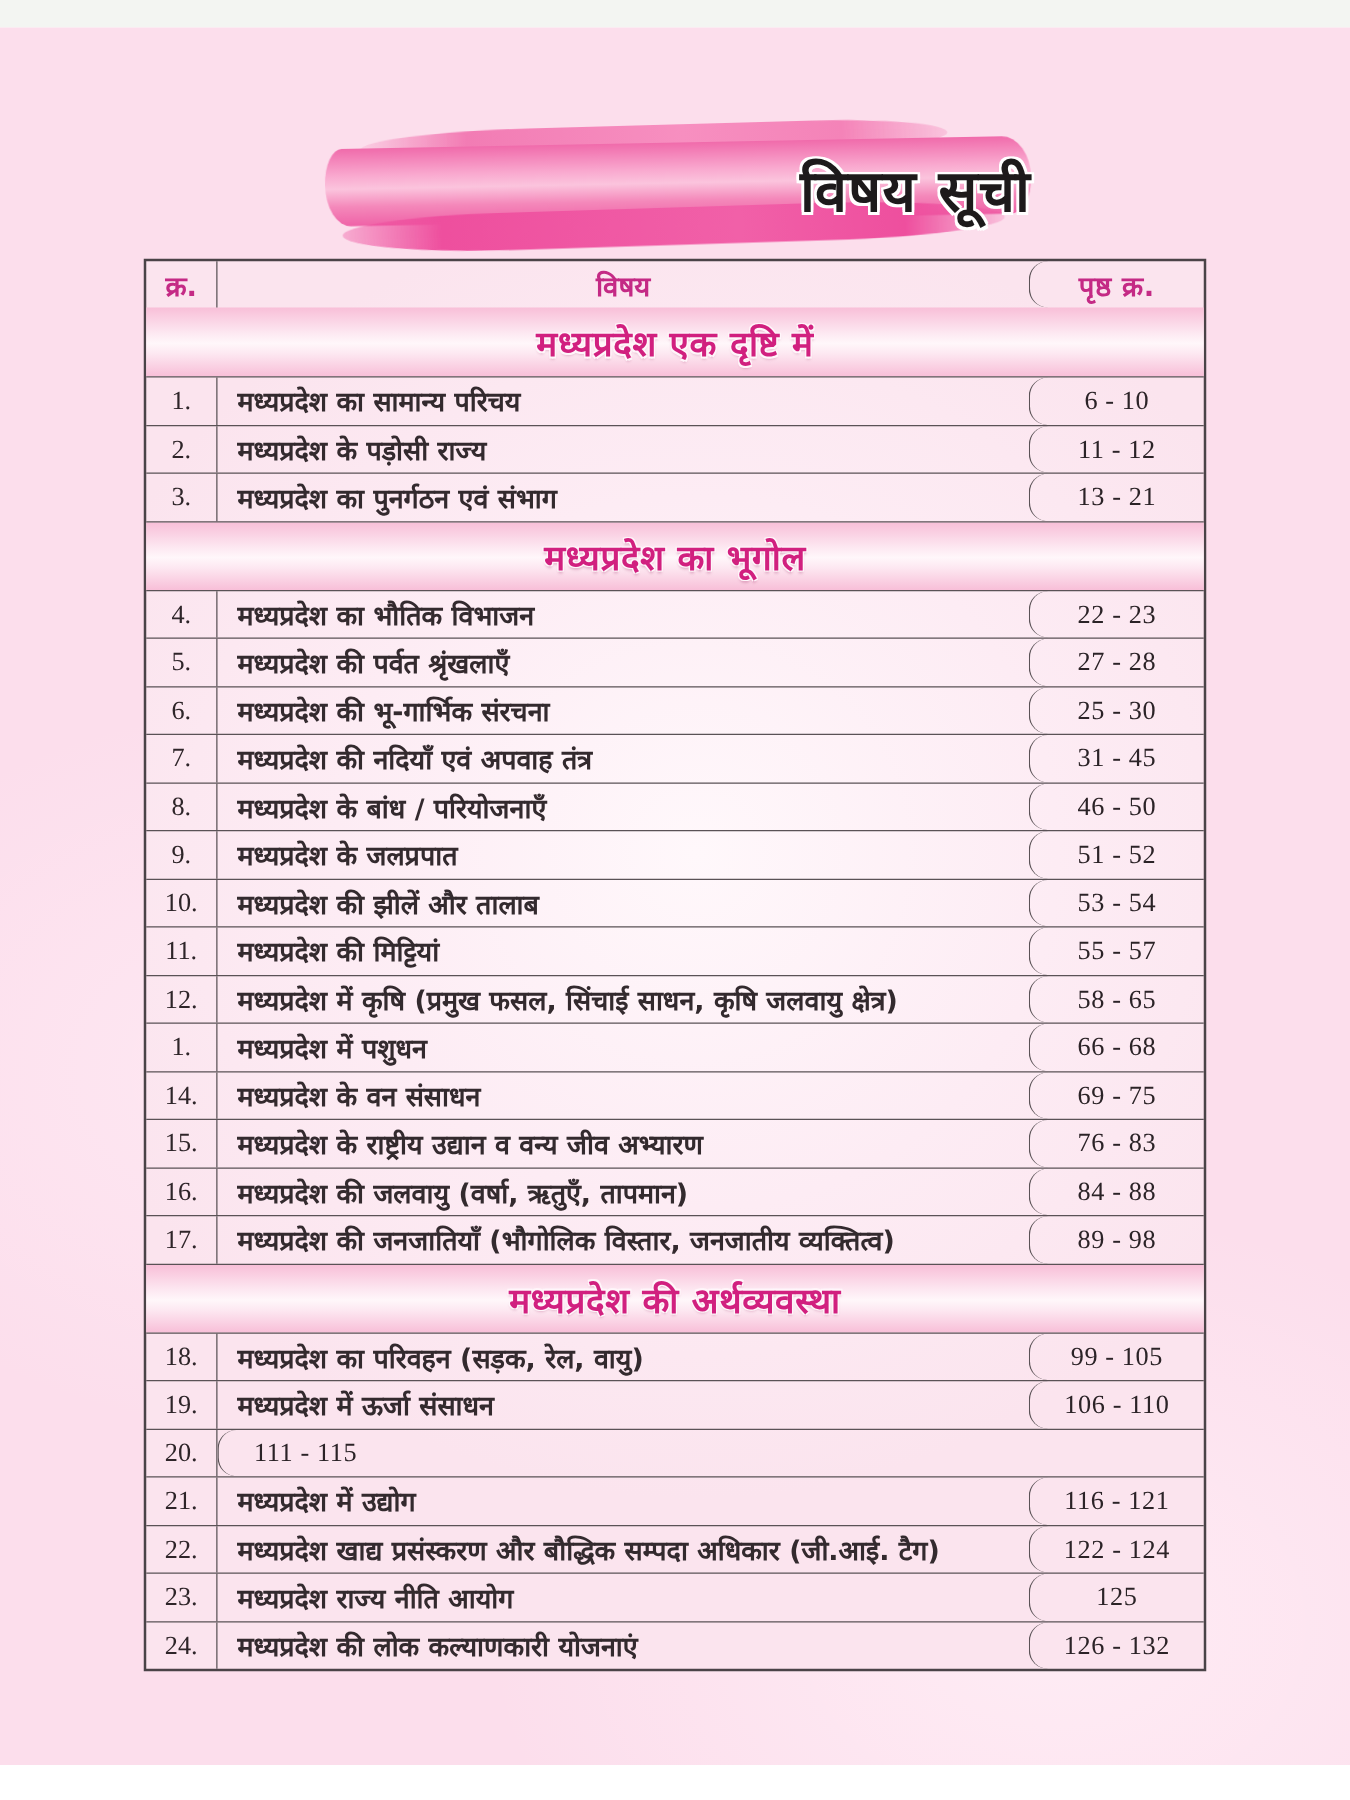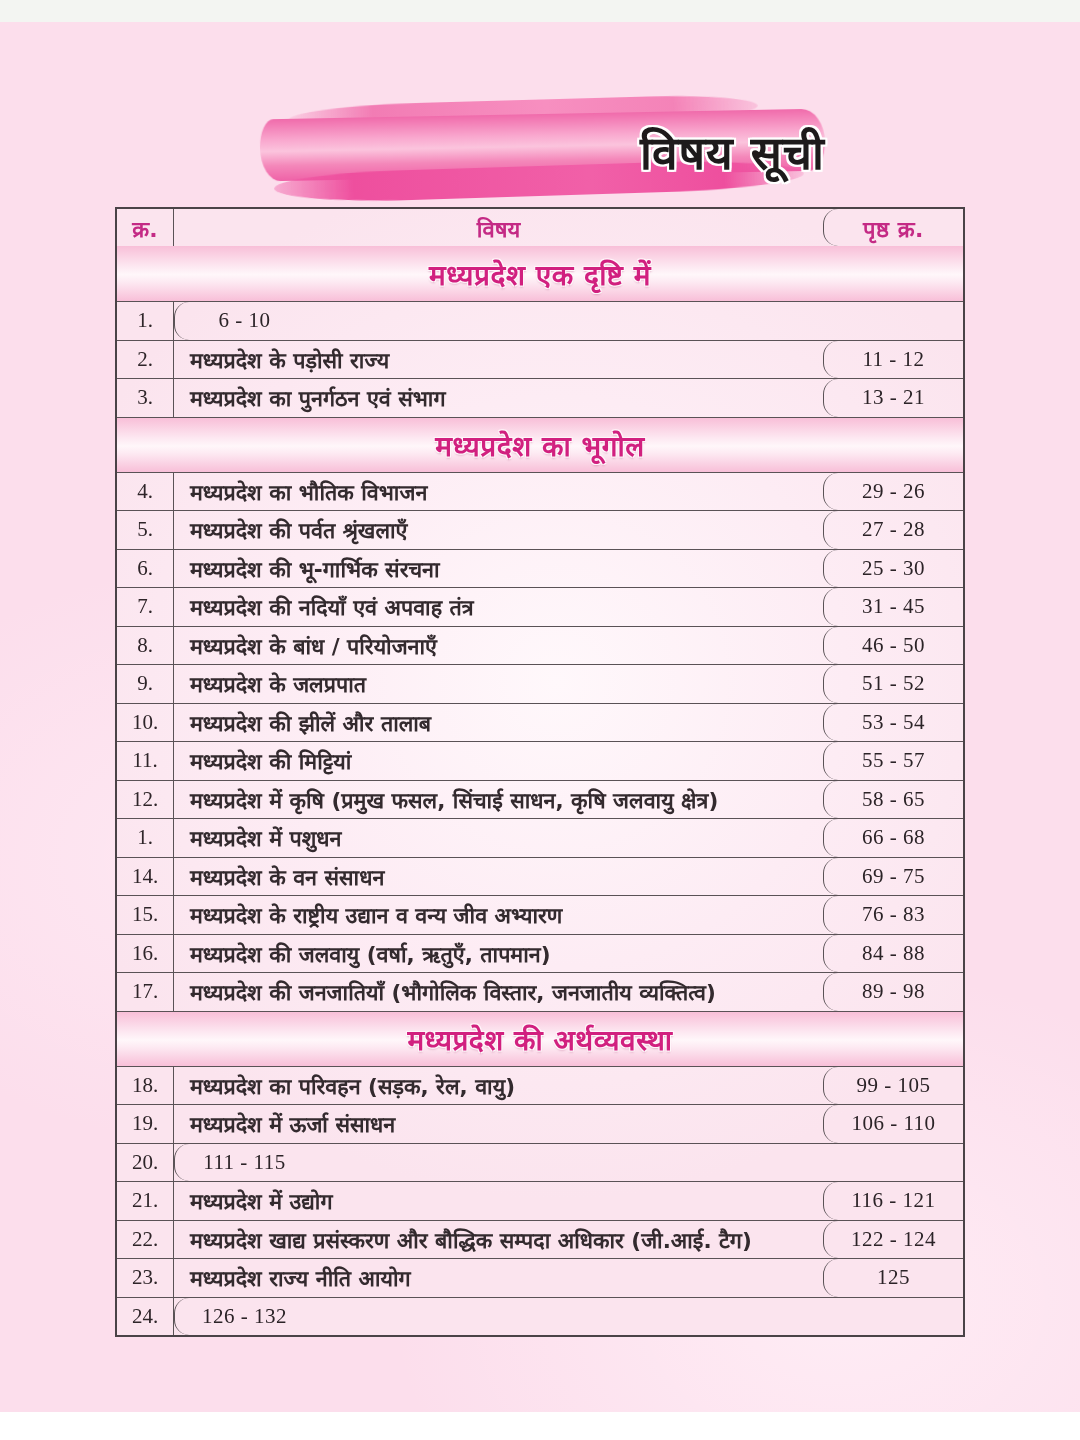--- a/index.html
+++ b/index.html
@@ -126,20 +126,21 @@
     <div class="cell cell-subject">विषय</div>
     <div class="cell cell-page">पृष्ठ क्र.</div>
   </div>
   <div id="table-body">
   <div class="t-row section-row">
     <div class="section-title">मध्यप्रदेश एक दृष्टि में</div>
   </div>
 
   <div class="t-row data-row">
     <div class="cell cell-no">1.</div>
+    <div class="cell cell-subject">मध्यप्रदेश का सामान्य परिचय</div>
     <div class="cell cell-page">6 - 10</div>
   </div>
 
   <div class="t-row data-row">
     <div class="cell cell-no">2.</div>
     <div class="cell cell-subject">मध्यप्रदेश के पड़ोसी राज्य</div>
     <div class="cell cell-page">11 - 12</div>
   </div>
 
   <div class="t-row data-row">
@@ -148,21 +149,21 @@
     <div class="cell cell-page">13 - 21</div>
   </div>
 
   <div class="t-row section-row">
     <div class="section-title">मध्यप्रदेश का भूगोल</div>
   </div>
 
   <div class="t-row data-row">
     <div class="cell cell-no">4.</div>
     <div class="cell cell-subject">मध्यप्रदेश का भौतिक विभाजन</div>
-    <div class="cell cell-page">29 - 26</div>
+    <div class="cell cell-page">22 - 23</div>
   </div>
 
   <div class="t-row data-row">
     <div class="cell cell-no">5.</div>
     <div class="cell cell-subject">मध्यप्रदेश की पर्वत श्रृंखलाएँ</div>
     <div class="cell cell-page">27 - 28</div>
   </div>
 
   <div class="t-row data-row">
     <div class="cell cell-no">6.</div>
@@ -270,16 +271,17 @@
   </div>
 
   <div class="t-row data-row">
     <div class="cell cell-no">23.</div>
     <div class="cell cell-subject">मध्यप्रदेश  राज्य नीति आयोग</div>
     <div class="cell cell-page">125</div>
   </div>
 
   <div class="t-row data-row">
     <div class="cell cell-no">24.</div>
+    <div class="cell cell-subject">मध्यप्रदेश की लोक कल्याणकारी योजनाएं</div>
     <div class="cell cell-page">126 - 132</div>
   </div>
 </div>
 </div>
 
 </body></html>

